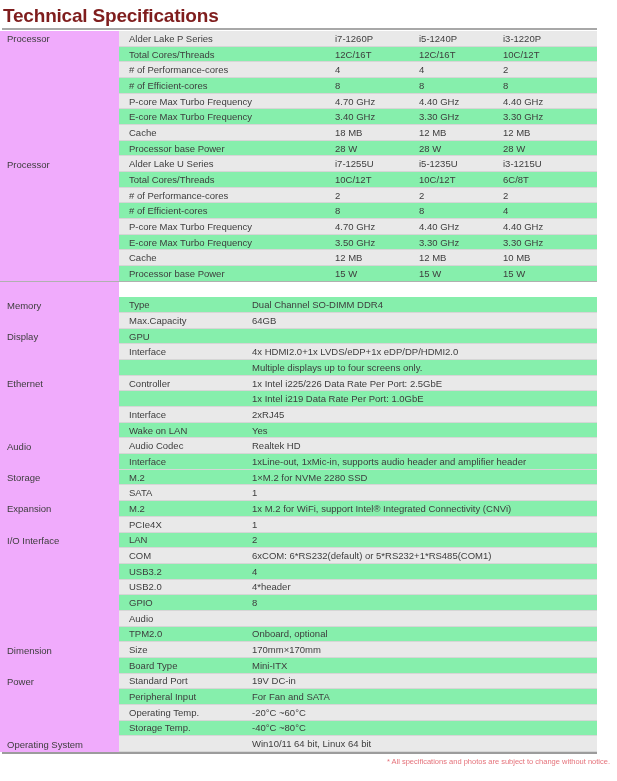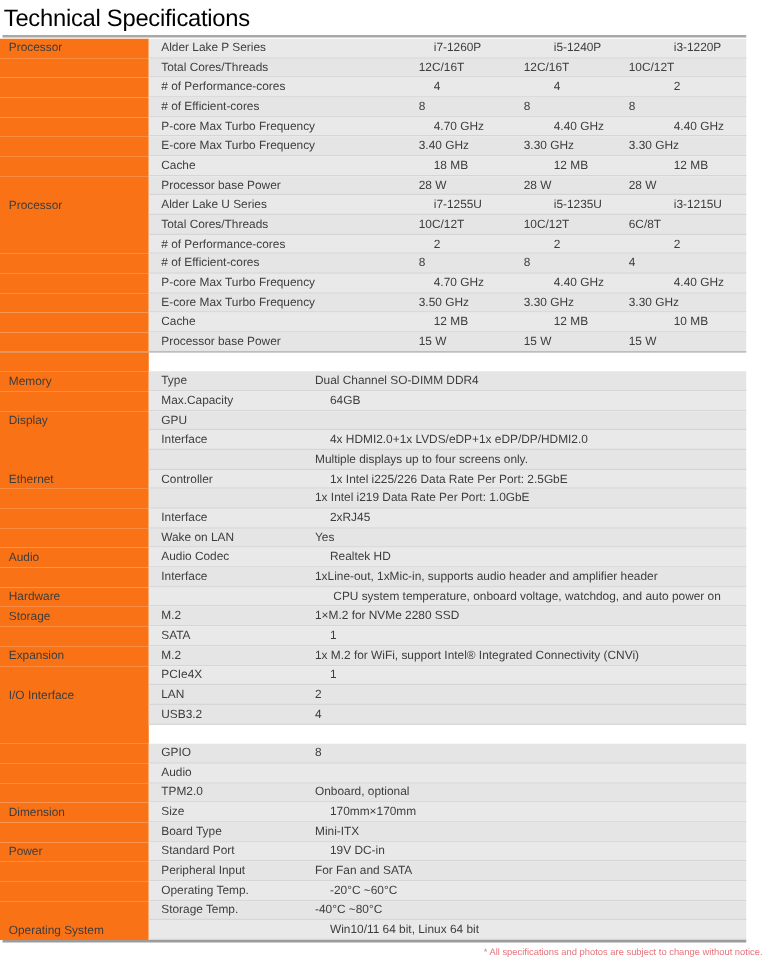--- a/index.html
+++ b/index.html
@@ -3,40 +3,40 @@
 <meta charset="utf-8">
 <style>
   html, body { margin:0; padding:0; }
   body {
     width:617px; height:781px; overflow:hidden; position:relative;
     background:#ffffff;
     font-family:"Liberation Sans", sans-serif;
     -webkit-font-smoothing:antialiased;
   }
   .page-title {
-    color:#000000; font-size:19px; font-weight:400; letter-spacing:-0.2px;
+    color:#7f1d1d; font-size:19px; font-weight:700; letter-spacing:-0.2px;
     padding:5px 0 0 3px; line-height:21px; height:21px;
   }
   .rule-top  { height:2px; background:#a8a8a8; margin:2px 20px 1px 2px; }
   .rule-bottom { height:2px; background:#9c9c9c; margin:0 20px 0 2px; }
   .spec-table { margin-right:20px; }
   .row {
     display:flex; height:15.68px; box-sizing:border-box;
     font-size:9.5px; color:#3d3d3d;
   }
   .cat-cell {
     width:119px; box-sizing:border-box; padding-left:7px;
-    display:flex; align-items:center; background:#f97316;
+    display:flex; align-items:center; background:#f0abfc;
     white-space:nowrap; overflow:hidden;
   }
   .spec-cell {
     flex:1; display:flex; align-items:center; box-sizing:border-box;
-    border-bottom:1px solid #d6d6d6; background:#e5e5e5; overflow:hidden;
-  }
-  .row.shade .spec-cell { background:#e9e9e9;gap:12px; }
+    border-bottom:1px solid #d6d6d6; background:#86efac; overflow:hidden;
+  }
+  .row.shade .spec-cell { background:#e9e9e9; }
   .row.section-end .spec-cell { border-bottom-color:#b0b0b0; }
   .row.section-end .cat-cell  { border-bottom:1px solid #b0b0b0; }
   .key {
     box-sizing:border-box; padding-left:10px; width:133px;
     white-space:nowrap; overflow:hidden; flex:none;
   }
   .key.key-wide { width:216px; }
   .val-col { width:84px; flex:none; white-space:nowrap; overflow:hidden; }
   .val-single { flex:1; white-space:pre; overflow:hidden; }
   .footnote {
@@ -267,27 +267,20 @@
         <div class="val-single">Realtek HD</div>
       </div>
     </div>
     <div class="row">
       <div class="cat-cell"></div>
       <div class="spec-cell">
         <div class="key">Interface</div>
         <div class="val-single">1xLine-out, 1xMic-in, supports audio header and amplifier header</div>
       </div>
     </div>
-    <div class="row shade">
-      <div class="cat-cell">Hardware</div>
-      <div class="spec-cell">
-        <div class="key"></div>
-        <div class="val-single"> CPU system temperature, onboard voltage, watchdog, and auto power on</div>
-      </div>
-    </div>
     <div class="row">
       <div class="cat-cell">Storage</div>
       <div class="spec-cell">
         <div class="key">M.2</div>
         <div class="val-single">1×M.2 for NVMe 2280 SSD</div>
       </div>
     </div>
     <div class="row shade">
       <div class="cat-cell"></div>
       <div class="spec-cell">
@@ -309,29 +302,40 @@
         <div class="val-single">1</div>
       </div>
     </div>
     <div class="row">
       <div class="cat-cell">I/O Interface</div>
       <div class="spec-cell">
         <div class="key">LAN</div>
         <div class="val-single">2</div>
       </div>
     </div>
+    <div class="row shade">
+      <div class="cat-cell"></div>
+      <div class="spec-cell">
+        <div class="key">COM</div>
+        <div class="val-single">6xCOM: 6*RS232(default) or 5*RS232+1*RS485(COM1)</div>
+      </div>
+    </div>
     <div class="row">
       <div class="cat-cell"></div>
       <div class="spec-cell">
         <div class="key">USB3.2</div>
         <div class="val-single">4</div>
       </div>
     </div>
     <div class="row shade">
       <div class="cat-cell"></div>
+      <div class="spec-cell">
+        <div class="key">USB2.0</div>
+        <div class="val-single">4*header</div>
+      </div>
     </div>
     <div class="row">
       <div class="cat-cell"></div>
       <div class="spec-cell">
         <div class="key">GPIO</div>
         <div class="val-single">8</div>
       </div>
     </div>
     <div class="row shade">
       <div class="cat-cell"></div>

